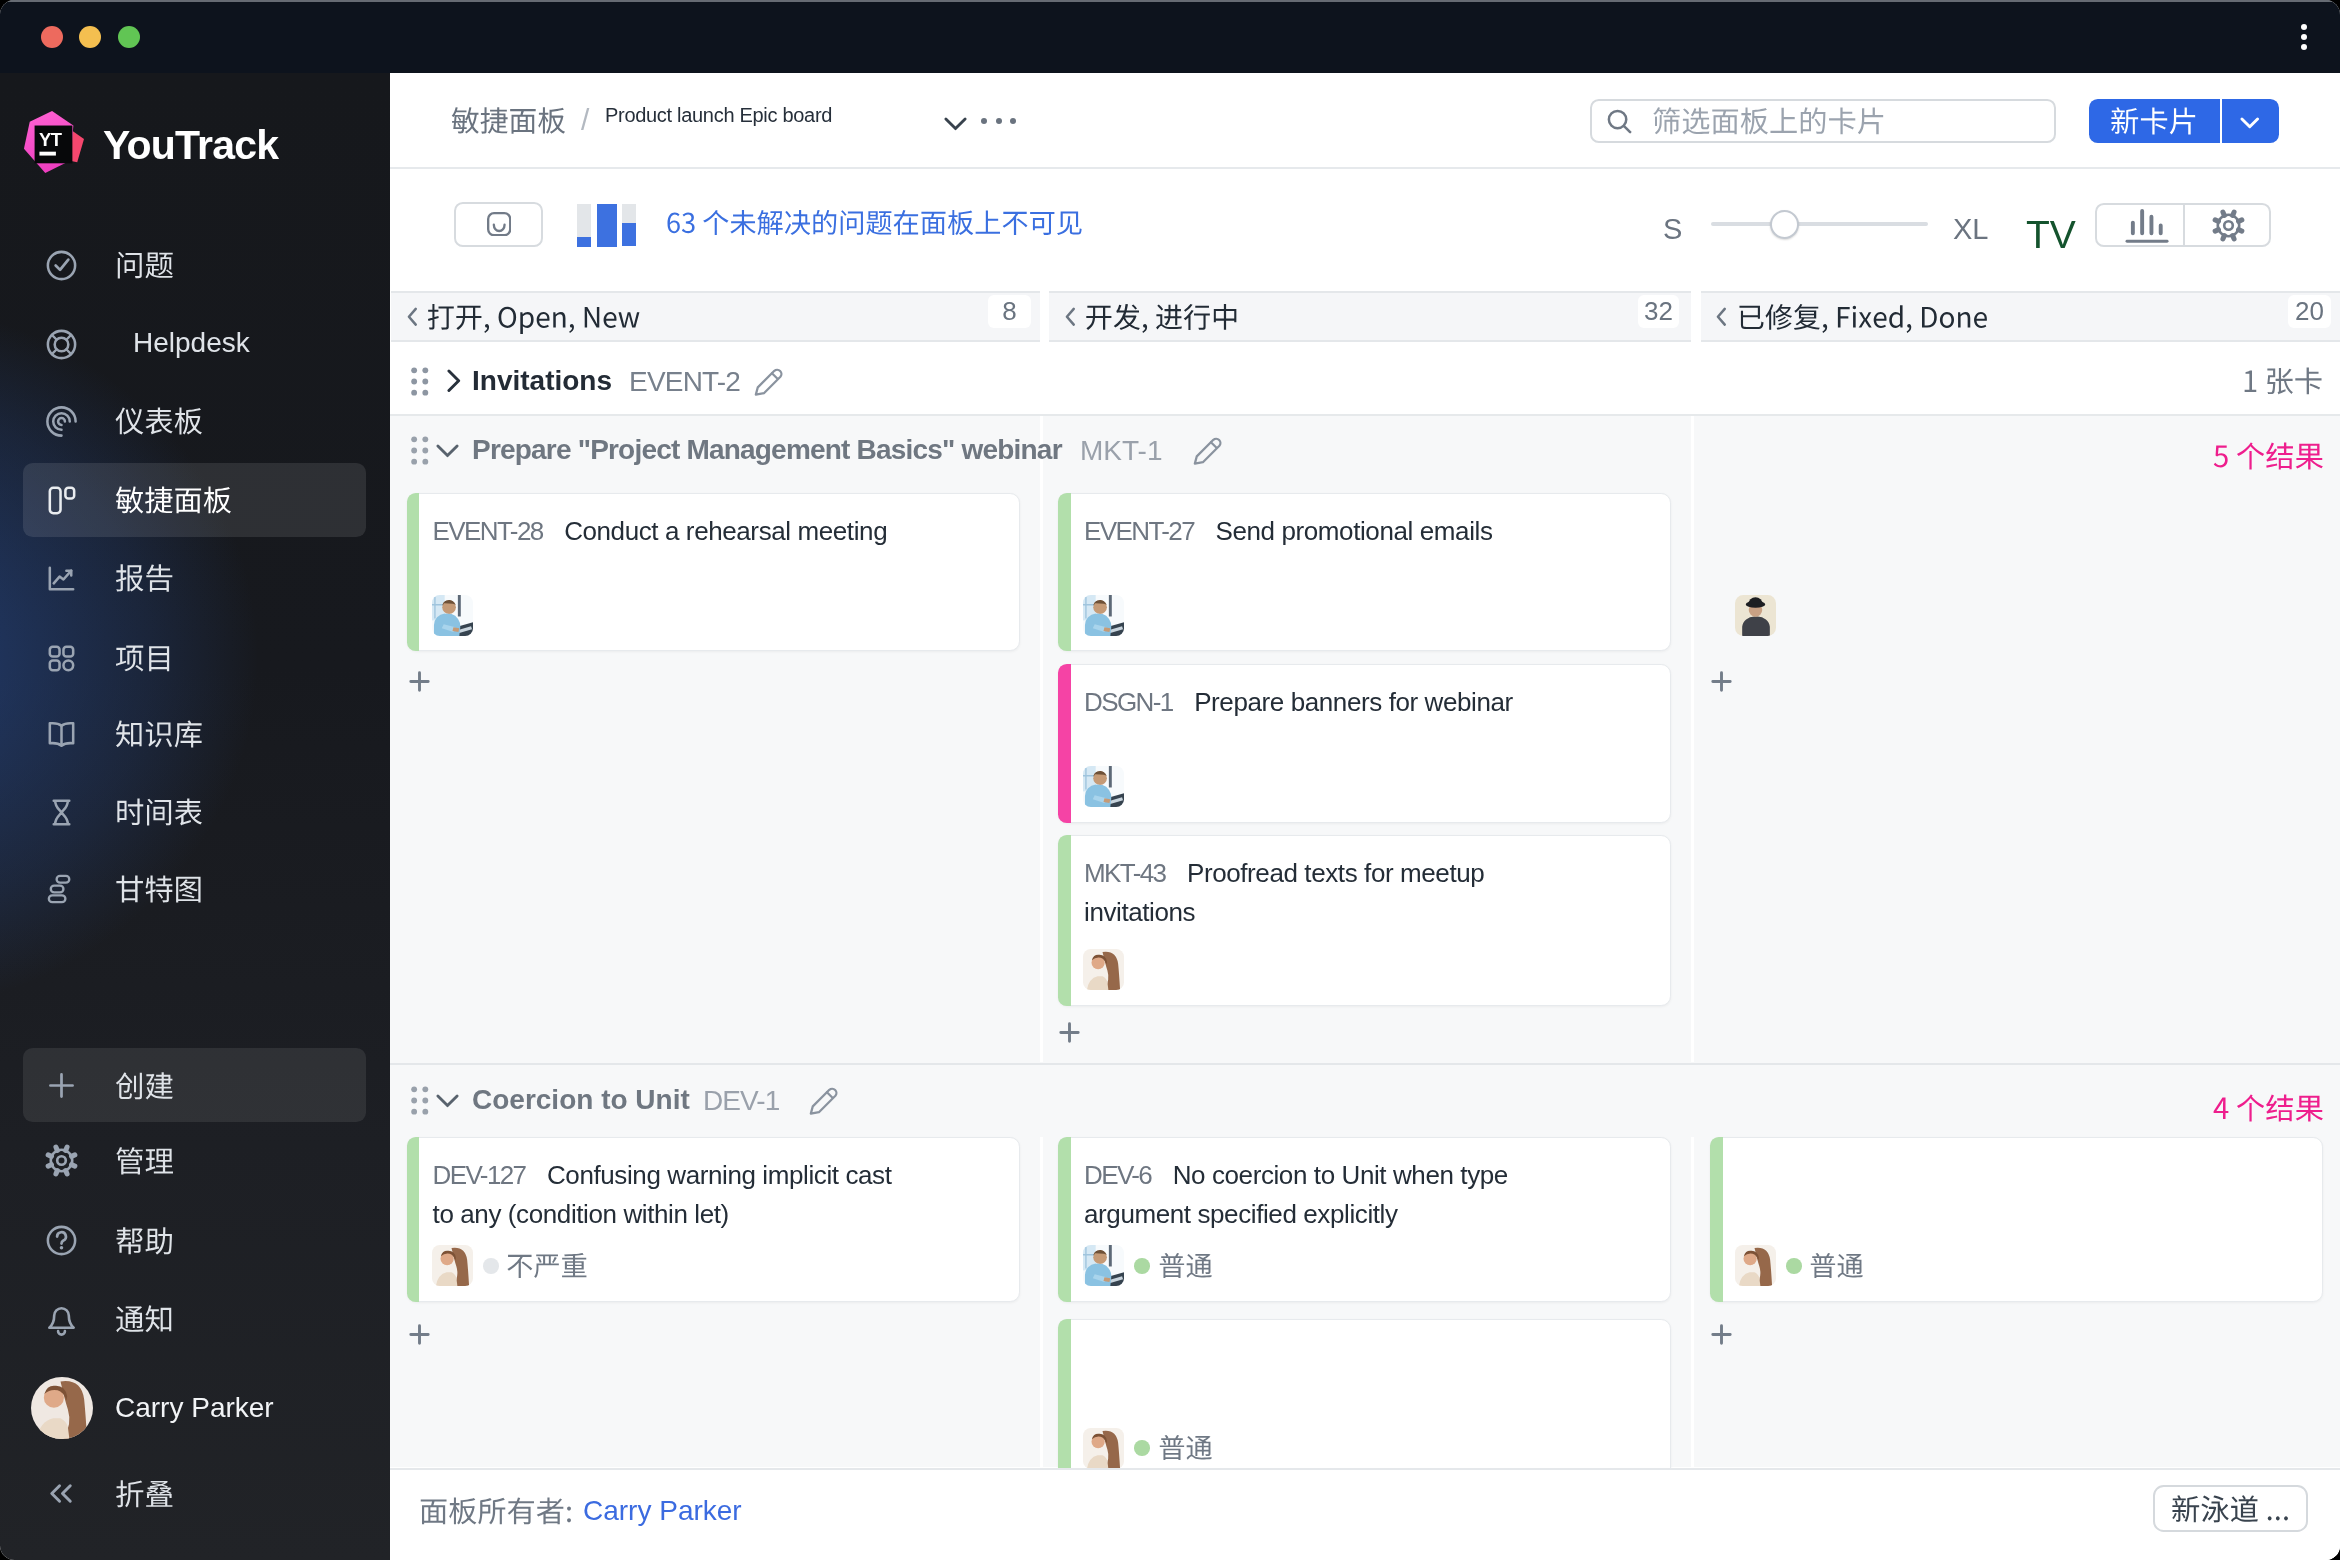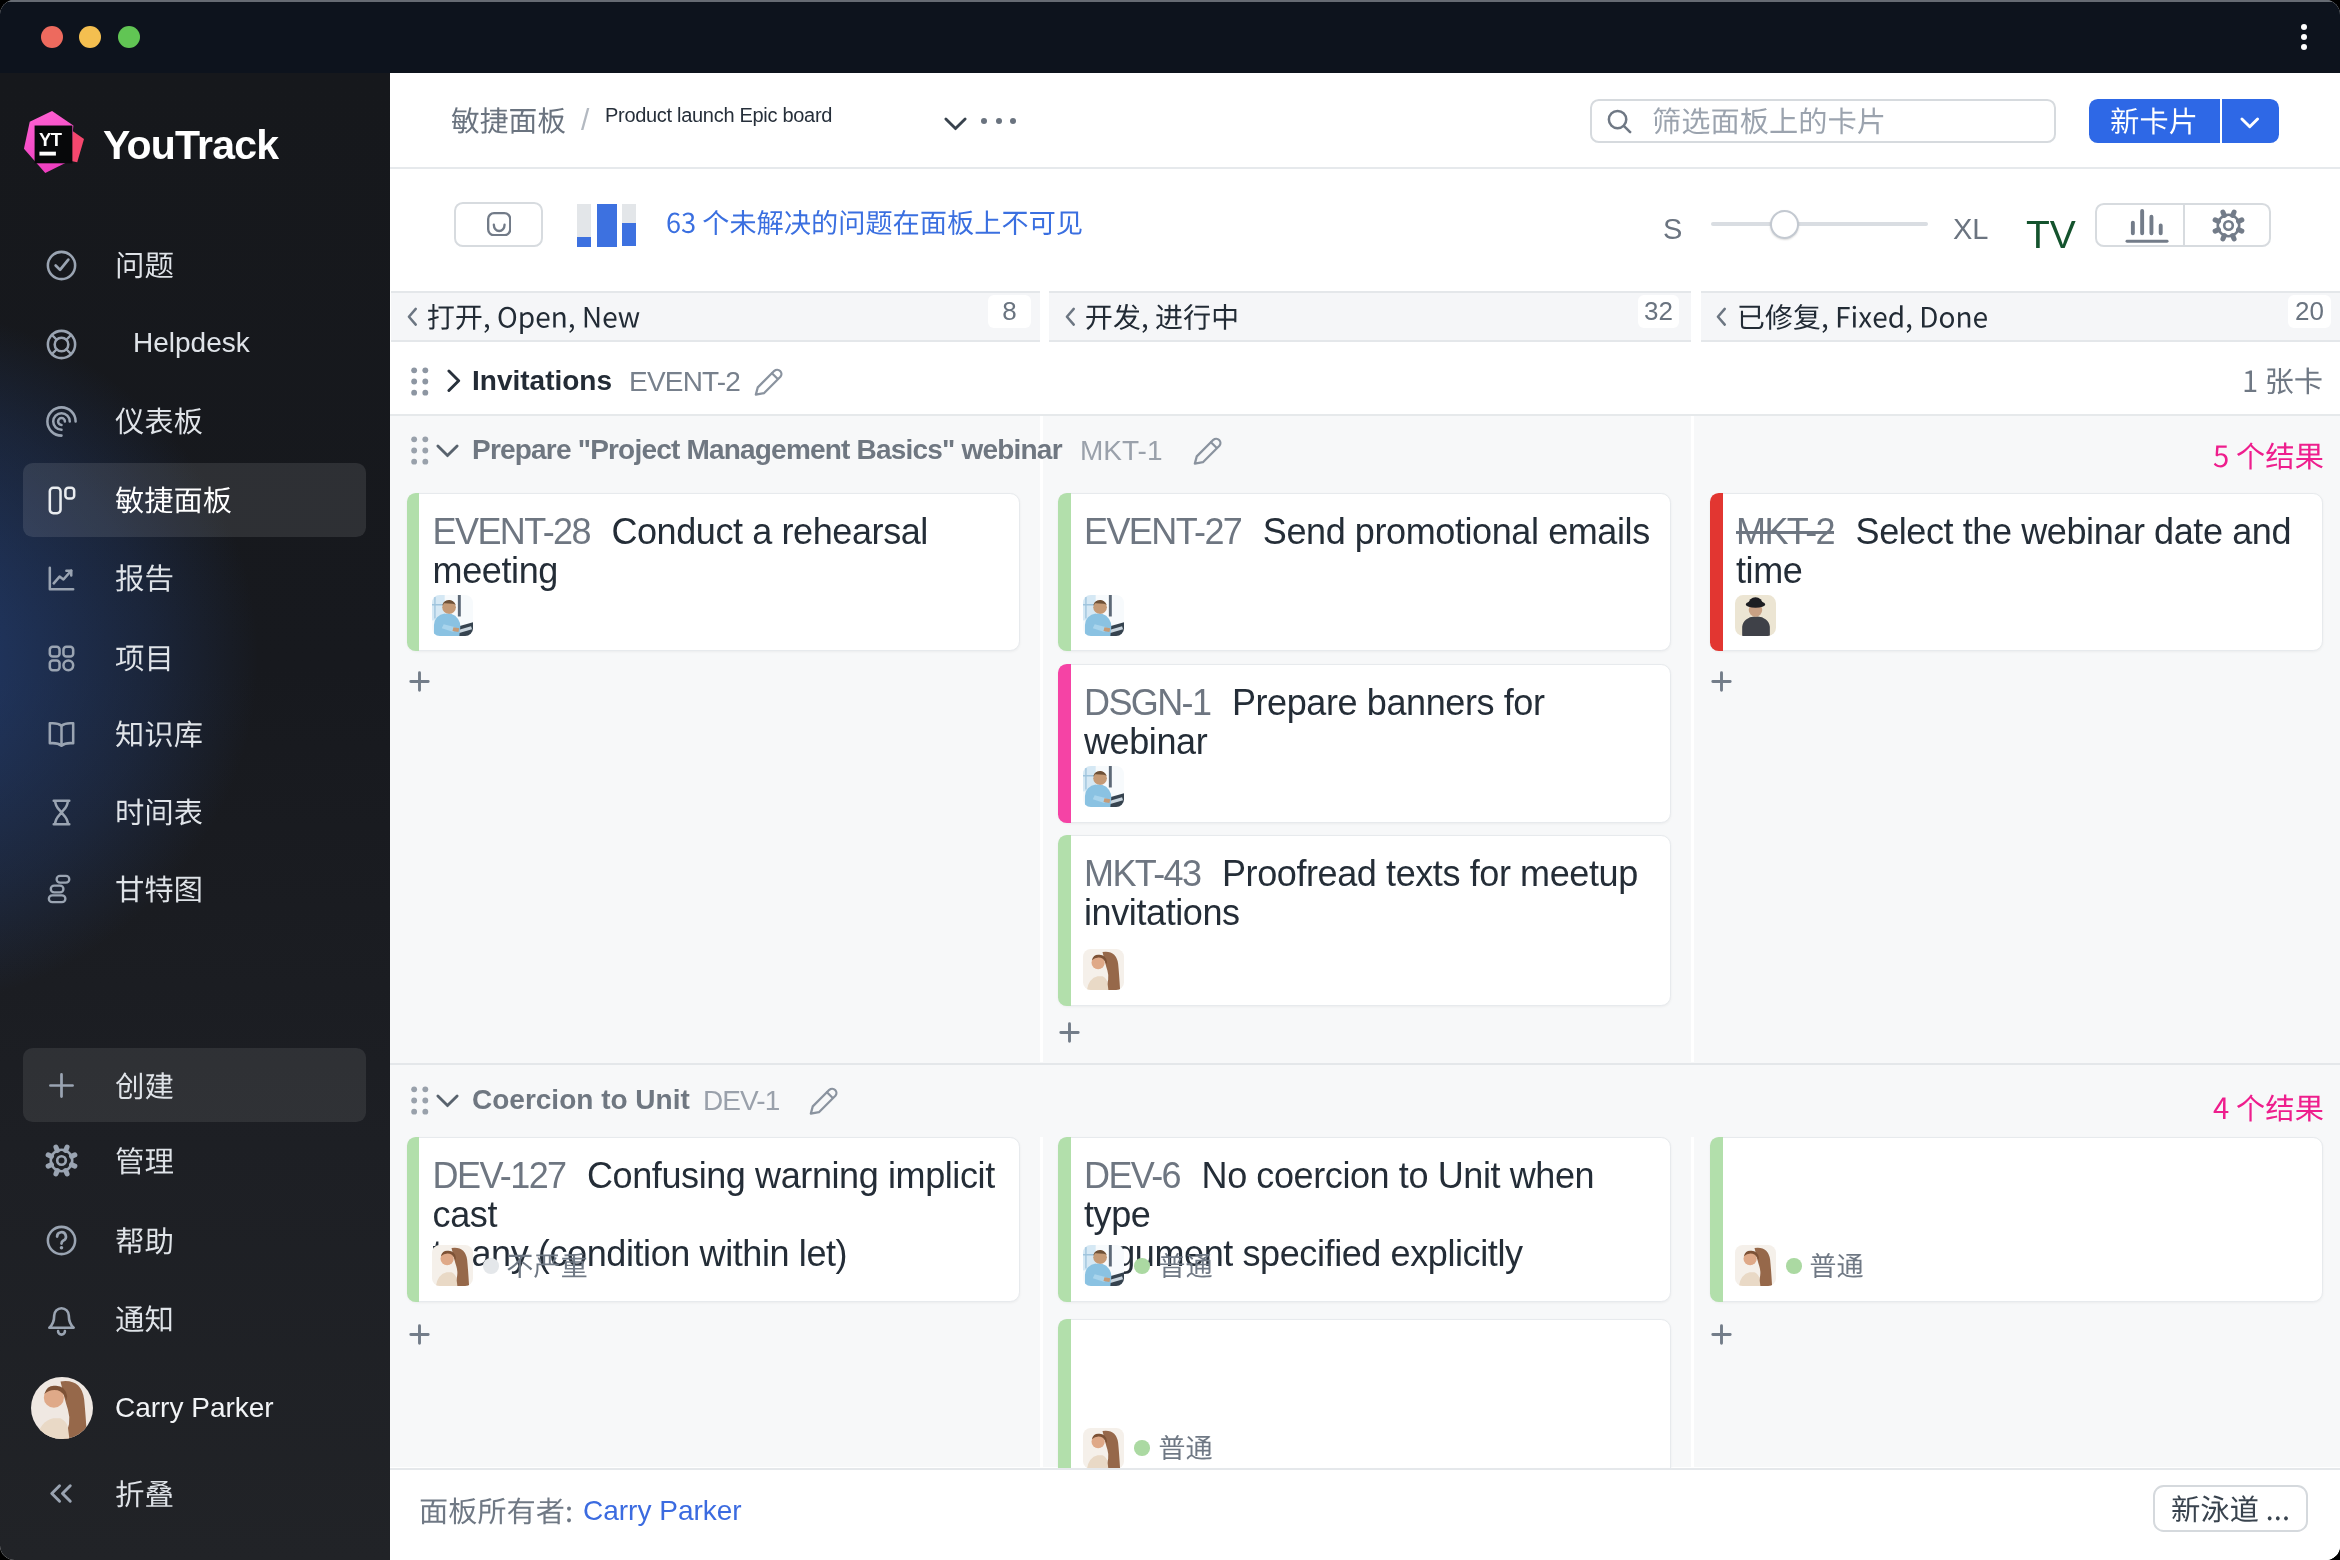--- a/index.html
+++ b/index.html
@@ -5,21 +5,21 @@
 #win{position:absolute;inset:0;border-radius:14.6px;overflow:hidden;background:#fff}
 #tb{position:absolute;left:0;top:0;width:2341px;height:73px;background:#0d131d}
 #topline{position:absolute;left:0;top:0;width:2341px;height:1.5px;background:rgba(150,155,162,.65);z-index:9}
 #sb{position:absolute;left:0;top:73px;width:438px;height:1487px;
 background:radial-gradient(507px 468px at -127px 585px, rgba(42,85,168,.62), rgba(42,85,168,.20) 55%, rgba(42,85,168,0) 76%),linear-gradient(180deg,#16181c 0%,#17191e 40%,#1d1f24 72%,#212327 100%)}
 #main{position:absolute;left:390px;top:73px;width:1950px;height:1487px;background:#fff;overflow:hidden}
 .abs{position:absolute}
 .lat{position:absolute;white-space:pre}
 .card{position:absolute;background:#fff;border:1px solid #e7eaed;border-radius:9.8px;box-shadow:0 1px 2.9px rgba(0,0,0,.05)}
 .strip{position:absolute;left:-1px;top:-1px;bottom:-1px;width:12.7px;border-radius:8.8px 0 0 8.8px}
-.ctext{position:absolute;left:25px;top:17.6px;right:5px;font-size:36px;line-height:39px}
+.ctext{position:absolute;left:25px;top:17.6px;right:5px;font-size:26px;line-height:39px}
 .cid{color:#6e7681;letter-spacing:-1.6px}
 .cti{color:#242d37;letter-spacing:-0.4px}
 .colh{position:absolute;top:218px;height:51px;background:#f5f6f8;border-top:2px solid #e4e7ea;border-bottom:2px solid #e4e7ea}
 .cnt{position:absolute;top:222px;height:33px;background:#fff;border-radius:5.9px;color:#6a7480;font-size:26px;line-height:33px;text-align:center}
 </style></head><body>
 <div id="win">
 <div id="tb"></div>
     <div id="topline"></div>
 <div class="abs" style="left:41px;top:26px;width:22.4px;height:22.4px;border-radius:50%;background:#ed6a5e"></div>
 <div class="abs" style="left:79px;top:26px;width:22.4px;height:22.4px;border-radius:50%;background:#f4bf50"></div>
@@ -368,24 +368,20 @@
           <rect x="26.5" y="0" width="3" height="22" fill="#5d6977"></rect>
           <path d="M24 33 L42 28 L42 42 L24 42 Z" fill="#36434f"></path>
           <path d="M26 36 L40 32 L41 35 L28 39 Z" fill="#c8d4dd"></path>
           <circle cx="17.5" cy="12.5" r="7" fill="#c59a76"></circle>
           <path d="M10.5 11 a7 7 0 0 1 11-4.5 l3 3.5 -3-1 -9-.5 Z" fill="#6e5138"></path>
           <path d="M2 42 V31 a12 12 0 0 1 11-12 l7 .5 a13 13 0 0 1 9 13 l-1 9.5 Z" fill="#8ac2e2"></path>
           <path d="M12 30 l12 3 -2 5 -12-4 Z" fill="#a9d4ec"></path>
           <path d="M22 33 l6 1 -1 4 -6-1 Z" fill="#c59a76"></path>
         </g>
       </svg>
-<div class="card" style="left:1320px;top:420px;width:613px;height:158px">
-        <div class="strip" style="background:#e23631"></div>
-        <div class="ctext"><span class="cid" style="text-decoration:line-through;">MKT-2</span><span style="display:inline-block;width:21.5px"></span><span class="cti">Select the webinar date and time</span></div>
-      </div>
 <svg style="position:absolute;left:1345px;top:522px" width="41" height="41" viewBox="0 0 40 40">
         <defs>
           <clipPath id="ch1379_535">
             <rect width="40" height="40" rx="8"></rect>
           </clipPath>
         </defs>
         <g clip-path="url(#ch1379_535)">
           <rect width="40" height="40" fill="#ece5d3"></rect>
           <path d="M7 40 V31 a12 11 0 0 1 12-10 h3 a12 11 0 0 1 12 10 V40 Z" fill="#3f4148"></path>
           <circle cx="20" cy="14.5" r="6.6" fill="#c9a184"></circle>

